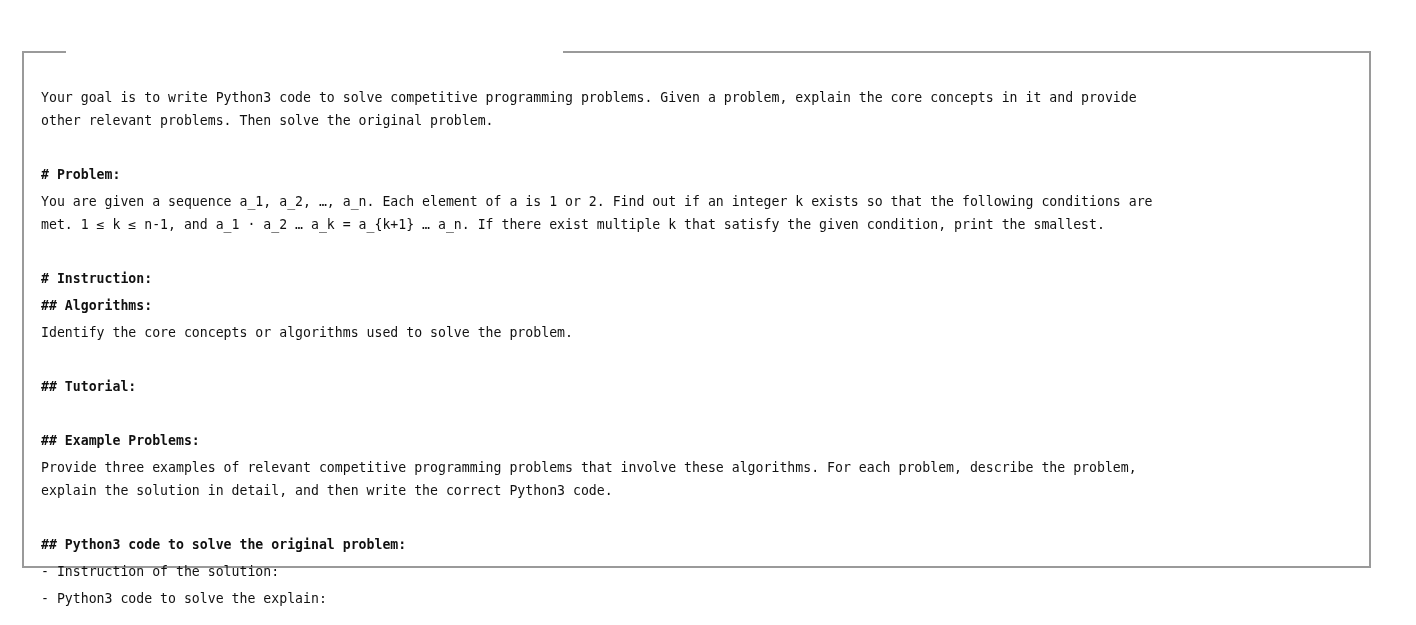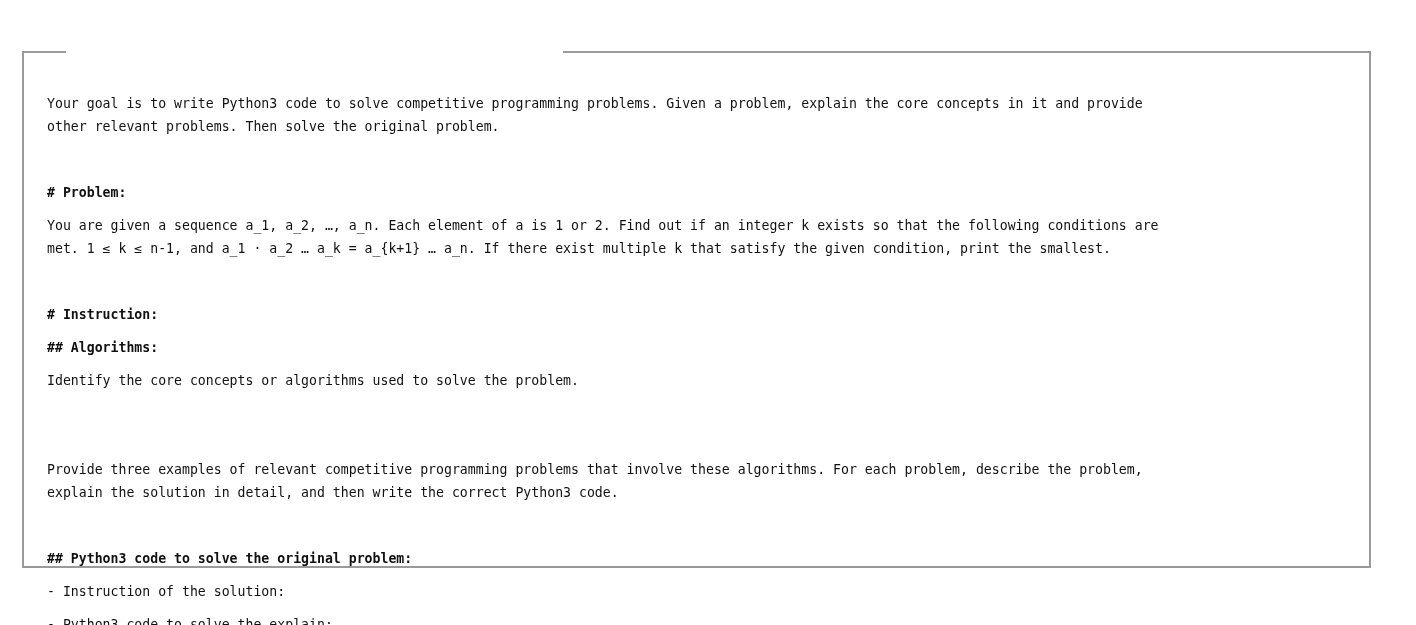--- a/index.html
+++ b/index.html
@@ -73,21 +73,21 @@
     left: 37px;
     top: 82px;
     width: 1325px;
     font-family: "DejaVu Sans Mono", monospace;
     font-size: 13.2px;
     line-height: 23px;
     color: #111111;
   }
 
   .para {
-    margin: 10px;
+    margin: 4px;
     white-space: pre-wrap;
   }
   .para.bold {
     font-weight: bold;
   }
   .spacer {
     height: 23px;
   }
 </style>
 </head>
@@ -112,23 +112,25 @@
 met. 1 ≤ k ≤ n-1, and a_1 · a_2 … a_k = a_{k+1} … a_n. If there exist multiple k that satisfy the given condition, print the smallest.</div>
 
     <div class="spacer"></div>
 
     <div class="para bold"># Instruction:</div>
     <div class="para bold">## Algorithms:</div>
     <div class="para">Identify the core concepts or algorithms used to solve the problem.</div>
 
     <div class="spacer"></div>
 
+    <div class="para bold">## Tutorial:</div>
 
     <div class="spacer"></div>
 
+    <div class="para bold">## Example Problems:</div>
     <div class="para">Provide three examples of relevant competitive programming problems that involve these algorithms. For each problem, describe the problem,
 explain the solution in detail, and then write the correct Python3 code.</div>
 
     <div class="spacer"></div>
 
     <div class="para bold">## Python3 code to solve the original problem:</div>
     <div class="para">- Instruction of the solution:</div>
     <div class="para">- Python3 code to solve the explain:</div>
 
   </div>

